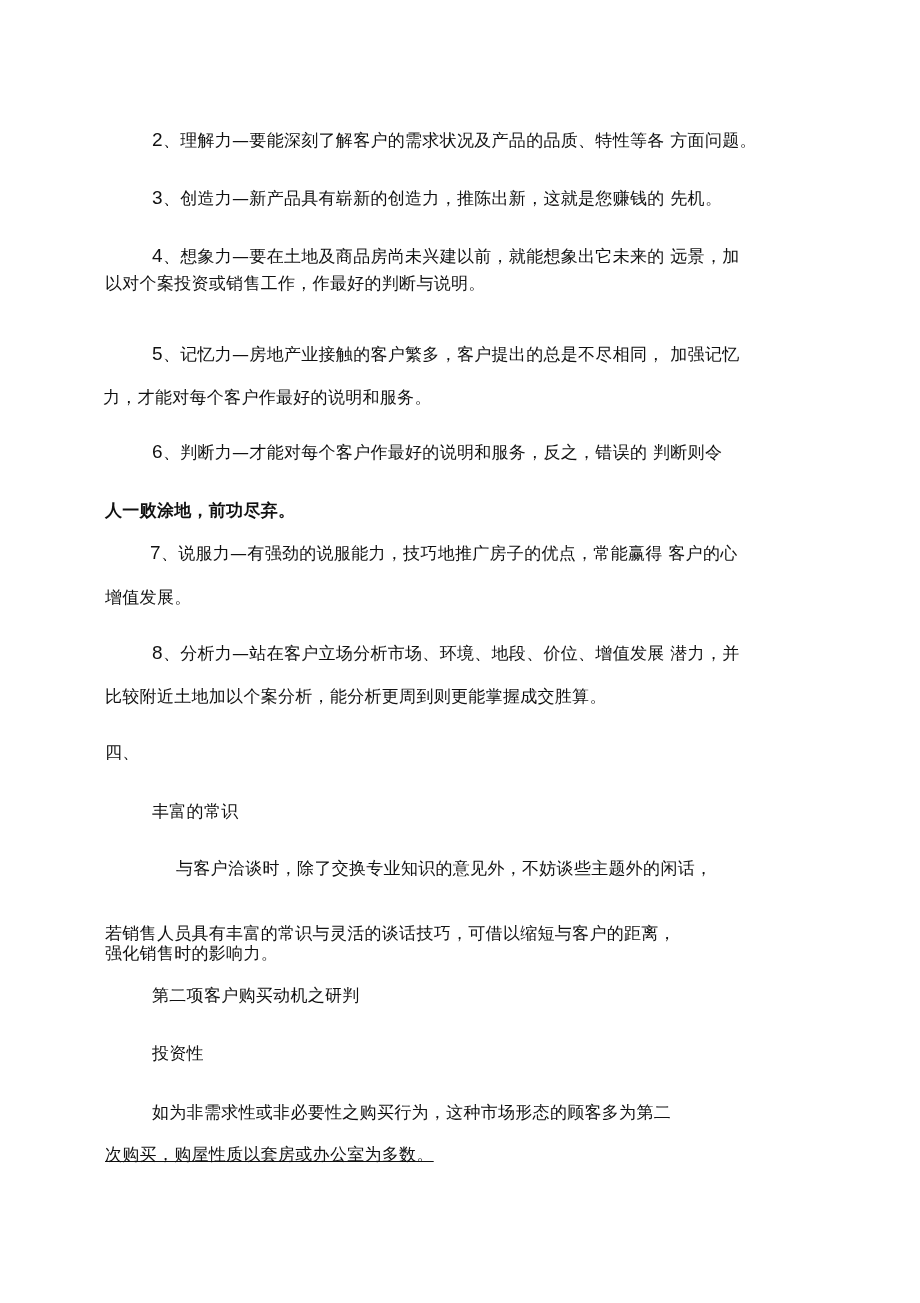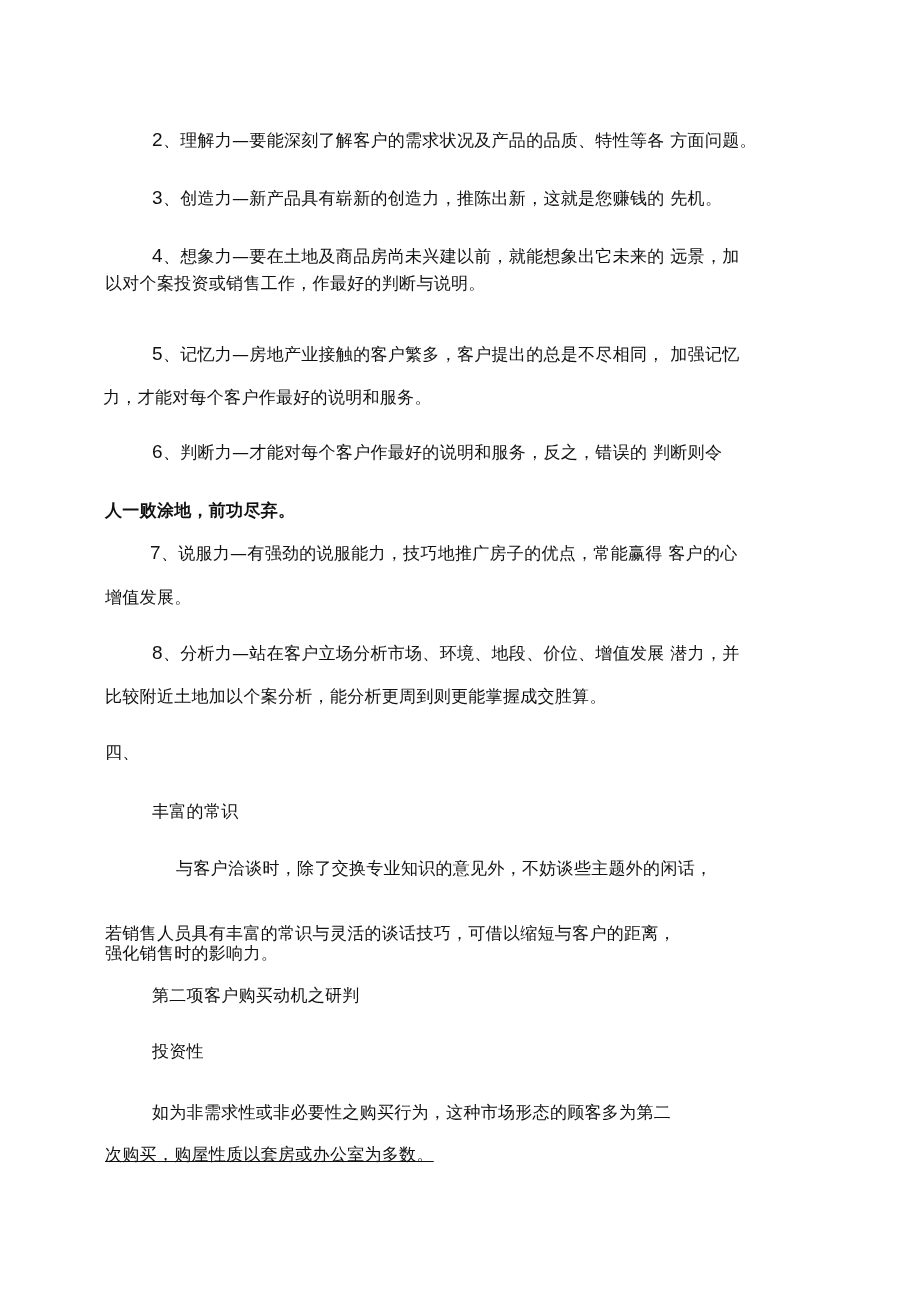--- a/index.html
+++ b/index.html
@@ -23,16 +23,16 @@
   <div class="line" style="left:150px; top:542px;"><span class="num">7</span><span>、说服力—有强劲的说服能力，技巧地推广房子的优点，常能赢得  客户的心</span></div>
   <div class="line" style="left:105px; top:586px;">增值发展。</div>
   <div class="line" style="left:152px; top:642px;"><span class="num">8</span><span>、分析力—站在客户立场分析市场、环境、地段、价位、增值发展  潜力，并</span></div>
   <div class="line" style="left:105px; top:685px;">比较附近土地加以个案分析，能分析更周到则更能掌握成交胜算。</div>
   <div class="line" style="left:105px; top:741px;">四、</div>
   <div class="line" style="left:152px; top:800px;">丰富的常识</div>
   <div class="line" style="left:152px; top:857px;margin-left:24px;">与客户洽谈时，除了交换专业知识的意见外，不妨谈些主题外的闲话，</div>
   <div class="line" style="left:105px; top:922px;">若销售人员具有丰富的常识与灵活的谈话技巧，可借以缩短与客户的距离，</div>
   <div class="line" style="left:105px; top:942px;">强化销售时的影响力。</div>
   <div class="line" style="left:152px; top:984px;">第二项客户购买动机之研判</div>
-  <div class="line" style="left:152px; top:1042px;font-family:Liberation Mono, monospace;">投资性</div>
+  <div class="line" style="left:152px; top:1042px;">投资性</div>
   <div class="line" style="left:152px; top:1101px;">如为非需求性或非必要性之购买行为，这种市场形态的顾客多为第二</div>
   <div class="line" style="left:105px; top:1143px;text-decoration:underline;">次购买，购屋性质以套房或办公室为多数。</div>
 </div>
 
 </body></html>

